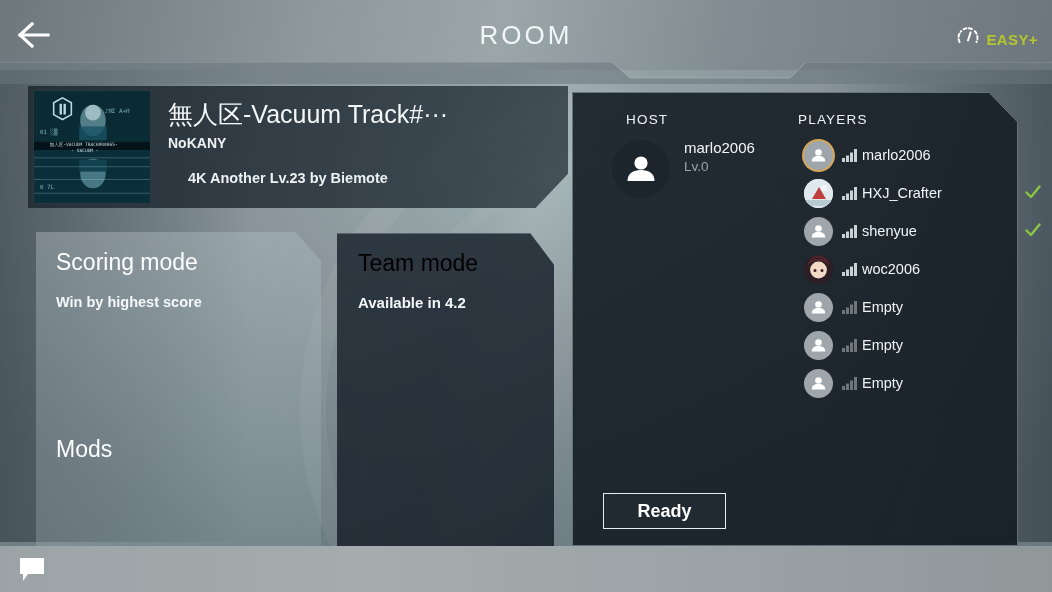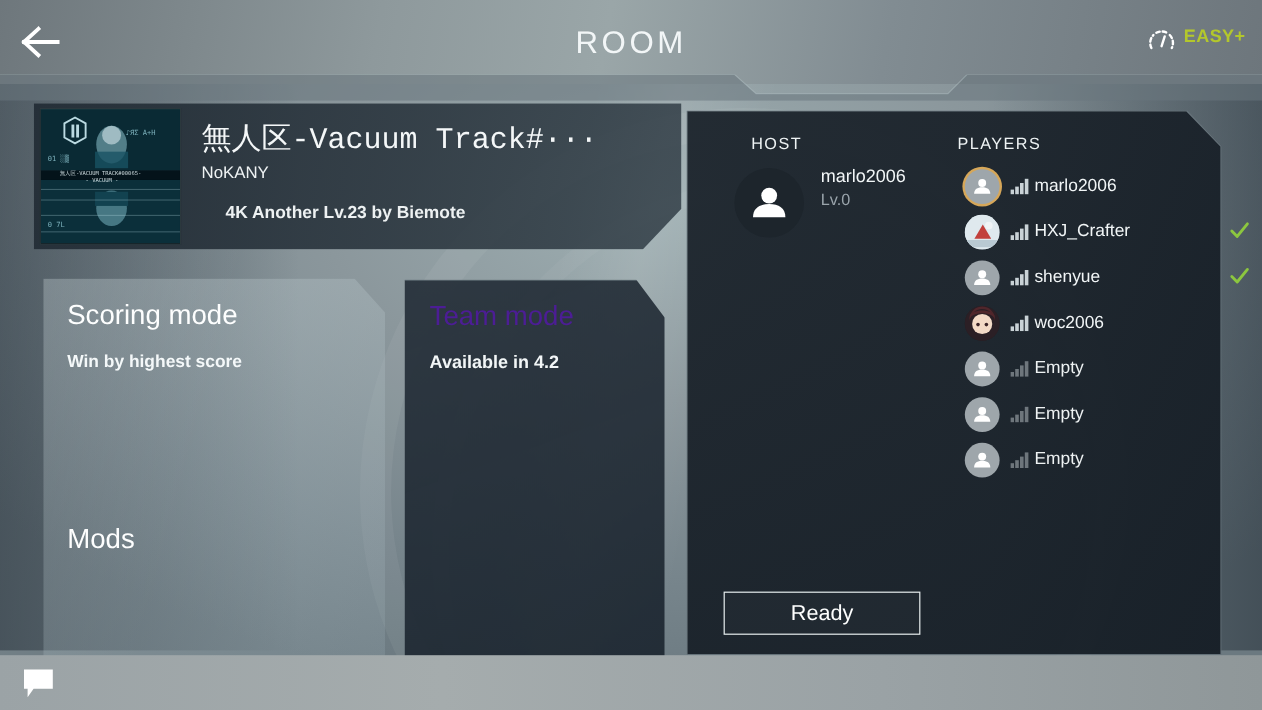--- a/index.html
+++ b/index.html
@@ -57,21 +57,21 @@
     position:absolute; left:12px; top:16px; width:42px; height:38px;
     cursor:pointer; z-index:6;
   }
   #title {
     position:absolute; left:0; top:20px; width:1052px;
     text-align:center; color:#f2f6f7; font-size:26px;
     letter-spacing:3px; font-weight:400; z-index:6;
   }
   #difficulty {
     position:absolute; right:14px; top:22px; height:26px;
-    display:flex; align-items:flex-start; gap:5px; z-index:6;
+    display:flex; align-items:flex-end; gap:5px; z-index:6;
   }
   #difficulty .dlabel {
     font-size:15px; font-weight:bold; letter-spacing:0.4px;
   }
 
   
   #song-panel {
     position:absolute; left:28px; top:86px; width:540px; height:122px;
     background:linear-gradient(100deg, rgba(34,44,53,0.93) 0%, rgba(40,51,60,0.88) 55%, rgba(46,58,67,0.82) 100%);
     clip-path:polygon(0 0, 100% 0, 100% 72%, 94% 100%, 0 100%);
@@ -81,25 +81,24 @@
     position:absolute; left:33px; top:90px; width:118px; height:114px; z-index:4;
     background:#0b1216;
     border:1px solid rgba(140,170,180,0.25);
     overflow:hidden;
   }
   .aa-layer { position:absolute; inset:0; }
   #song-title {
     position:absolute; left:168px; top:98px; color:#f4f7f8;
     font-size:25px; font-weight:400; letter-spacing:0px; z-index:4;
     white-space:nowrap;
-    font-family:Liberation Mono, monospace;
   }
   #song-artist {
     position:absolute; left:168px; top:135px; color:#eef2f3;
-    font-size:14px; font-weight:normal; z-index:4;
+    font-size:14px; font-weight:bold; z-index:4;
   }
   #song-chart {
     position:absolute; left:168px; top:170px; color:#edf1f2;
     font-size:14.5px; font-weight:bold; z-index:4;margin-left:20px;
   }
 
   
   #scoring-card {
     position:absolute; left:36px; top:232px; width:285px; height:318px;
     background:linear-gradient(150deg, rgba(205,217,220,0.33) 0%, rgba(180,195,200,0.30) 45%, rgba(150,168,176,0.27) 100%);
@@ -120,21 +119,21 @@
   }
 
   #team-card {
     position:absolute; left:337px; top:233px; width:217px; height:317px;
     background:linear-gradient(160deg, rgba(38,48,58,0.93) 0%, rgba(32,42,52,0.92) 60%, rgba(28,38,48,0.92) 100%);
     clip-path:polygon(0 0, 89% 0, 100% 10%, 100% 100%, 0 100%);
     border-top:1px solid rgba(190,205,212,0.35);
     z-index:3; cursor:pointer;
   }
   #team-card-title {
-    position:absolute; left:358px; top:250px; color:#4c1d95;
+    position:absolute; left:358px; top:250px; color:#000000;
     font-size:23px; font-weight:400; z-index:4;
   }
   #team-card-sub {
     position:absolute; left:358px; top:294px; color:#f2f6f7;
     font-size:15px; font-weight:bold; z-index:4;
   }
 
   
   #room-panel {
     position:absolute; left:572px; top:92px; width:446px; height:454px;
@@ -185,24 +184,24 @@
   .pl-name {
     margin-left:4px; color:#f1f5f6; font-size:14.5px; white-space:nowrap;
   }
   .pl-name.empty { color:#eef2f3; }
   .pl-check {
     position:absolute; right:-38px; top:9px;
     width:18px; height:18px;
   }
 
   #ready-btn {
-    position:absolute; left:603px; top:493px; width:164px; height:36px;
+    position:absolute; left:603px; top:493px; width:123px; height:36px;
     border:1.6px solid #e7edee; background:rgba(255,255,255,0.02);
     color:#fdfefe; font-size:18px; font-family:"Liberation Sans", sans-serif;
-    cursor:pointer; z-index:5;
+    cursor:pointer; z-index:5;font-weight:bold;
   }
 
   
   #bottom-bar {
     position:absolute; left:0; bottom:0; width:1052px; height:46px;
     background:linear-gradient(90deg,#9ba3a6 0%,#a5acad 35%,#9aa2a5 70%,#8f9799 100%);
     z-index:6;
   }
   #chat-icon {
     position:absolute; left:18px; bottom:10px; width:30px; height:26px;

